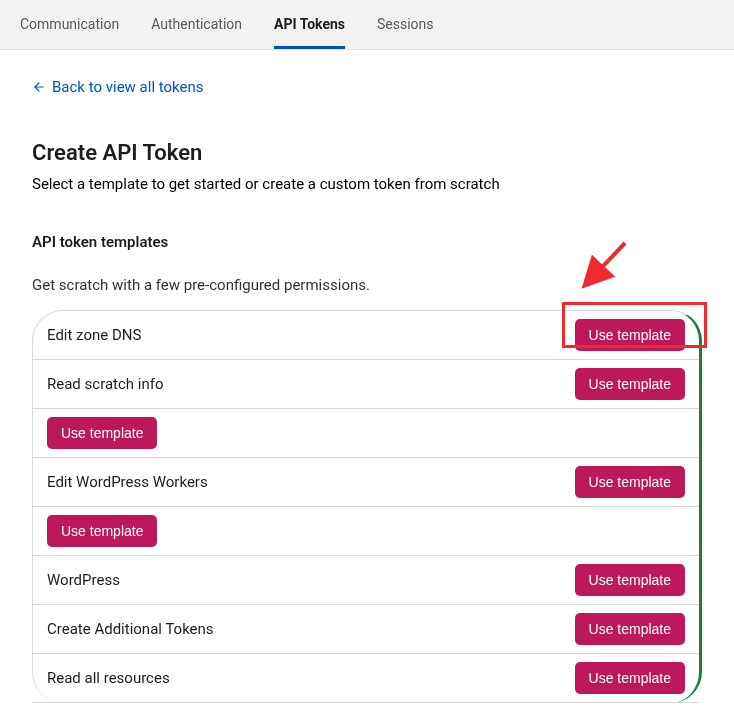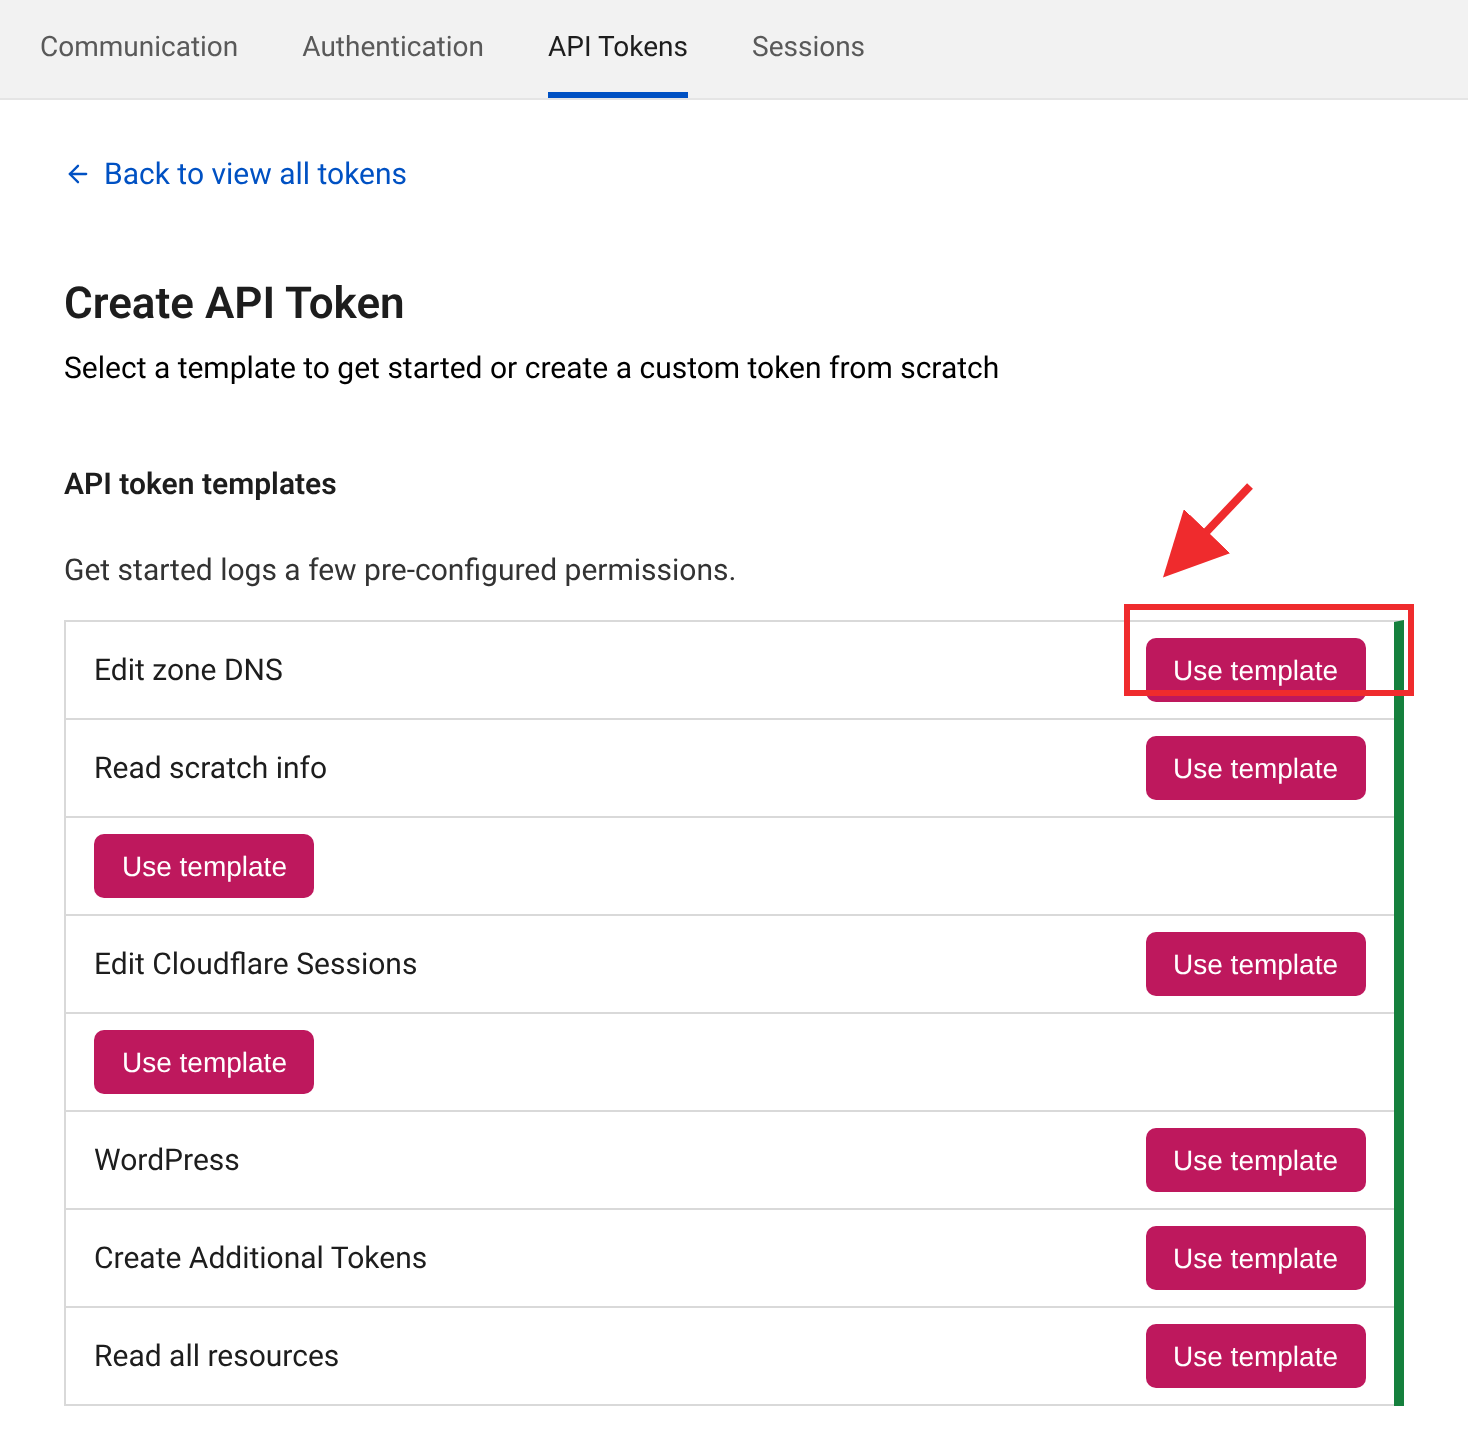--- a/index.html
+++ b/index.html
@@ -22,21 +22,21 @@
     }
     .tab {
       padding: 16px 0 14px 0;
       font-size: 14px;
       color: #595959;
       cursor: pointer;
       border-bottom: 3px solid transparent;
     }
     .tab.active {
       color: #1d1d1d;
-      font-weight: 400;
+      font-weight: 700;
       border-bottom: 3px solid #0051c3;
     }
     .content {
       padding: 28px 32px 20px 32px;
     }
     .back-link {
       display: inline-flex;
       align-items: center;
       gap: 6px;
       color: #0051c3;
@@ -68,21 +68,22 @@
       margin-bottom: 25px;
     }
     .section-subtitle {
       font-size: 15px;
       color: #333;
       margin-bottom: 16px;
     }
     .template-list {
       border-top: 1px solid #d9d9d9;
       border-left: 1px solid #d9d9d9;
-      border-right: 5px solid #15803d;
+      border-right: 3px solid #15803d;
+      border-radius: 31px;
     }
     .template-row {
       display: flex;
       align-items: center;
       justify-content: space-between;
       padding: 8px 14px;
       border-bottom: 1px solid #d9d9d9;
       min-height: 49px;
     }
     .template-name {
@@ -128,36 +129,36 @@
         <line x1="19" y1="12" x2="5" y2="12"></line>
         <polyline points="12 19 5 12 12 5"></polyline>
       </svg>
     <span>Back to view all tokens</span>
   </div>
 
   <h1 class="page-title">Create API Token</h1>
   <p class="page-subtitle">Select a template to get started or create a custom token from scratch</p>
 
   <h2 class="section-title">API token templates</h2>
-  <p class="section-subtitle">Get started logs a few pre-configured permissions.</p>
+  <p class="section-subtitle">Get scratch with a few pre-configured permissions.</p>
 
   <div class="template-list">
     <div class="template-row">
       <span class="template-name">Edit zone DNS</span>
       <button class="use-btn">Use template</button>
     </div>
     <div class="template-row">
       <span class="template-name">Read scratch info</span>
       <button class="use-btn">Use template</button>
     </div>
     <div class="template-row">
       <button class="use-btn">Use template</button>
     </div>
     <div class="template-row">
-      <span class="template-name">Edit Cloudflare Sessions</span>
+      <span class="template-name">Edit WordPress Workers</span>
       <button class="use-btn">Use template</button>
     </div>
     <div class="template-row">
       <button class="use-btn">Use template</button>
     </div>
     <div class="template-row">
       <span class="template-name">WordPress</span>
       <button class="use-btn">Use template</button>
     </div>
     <div class="template-row">

